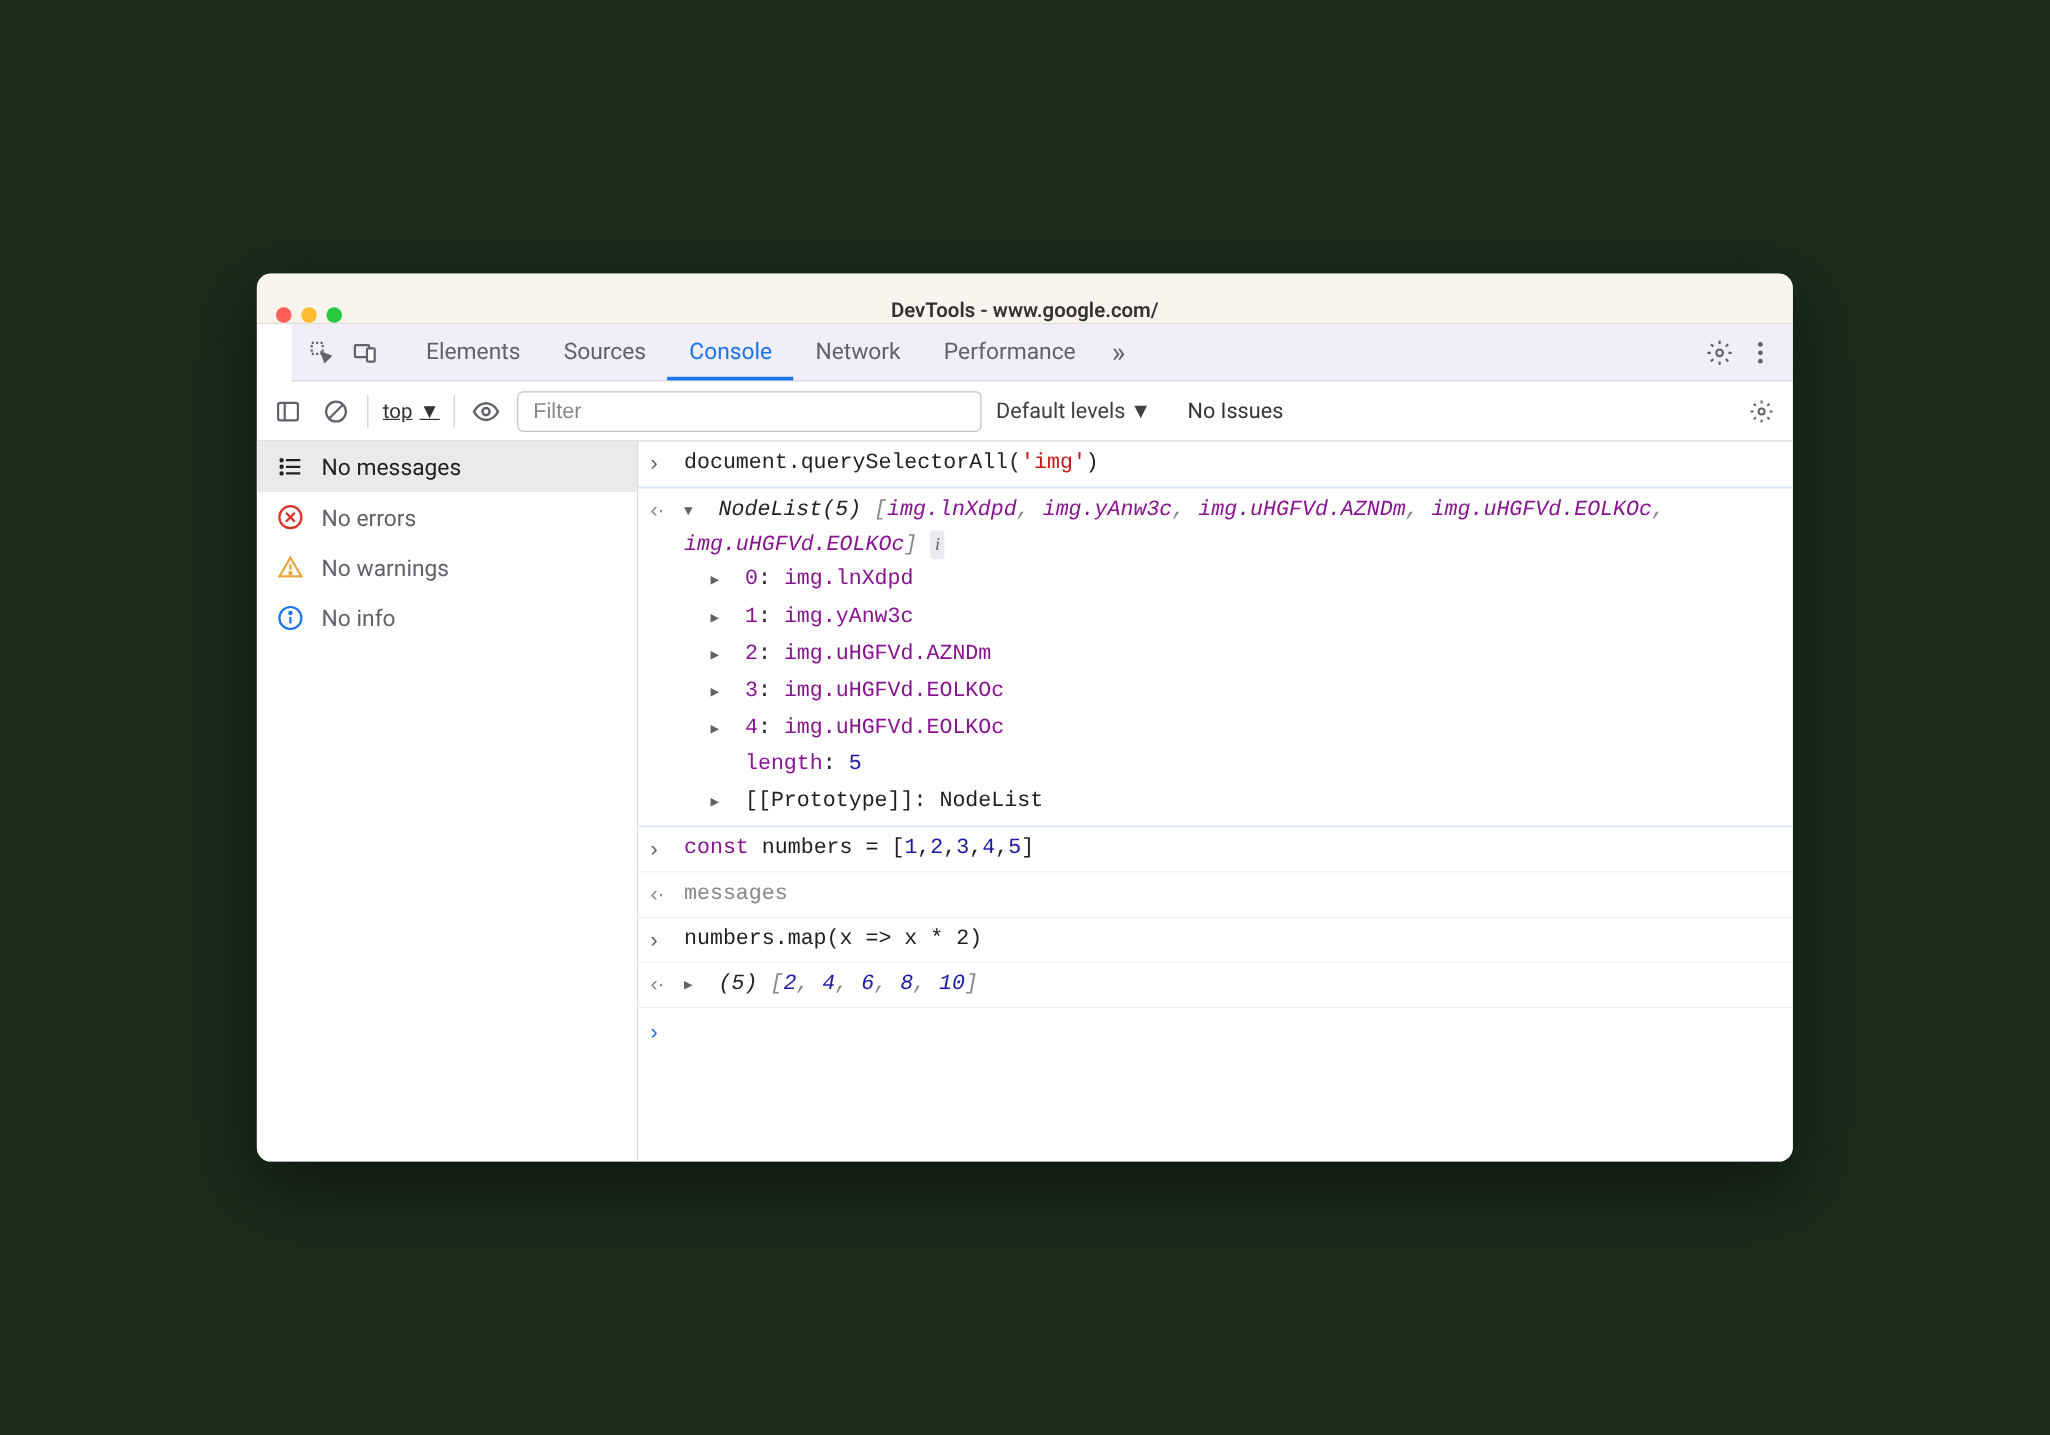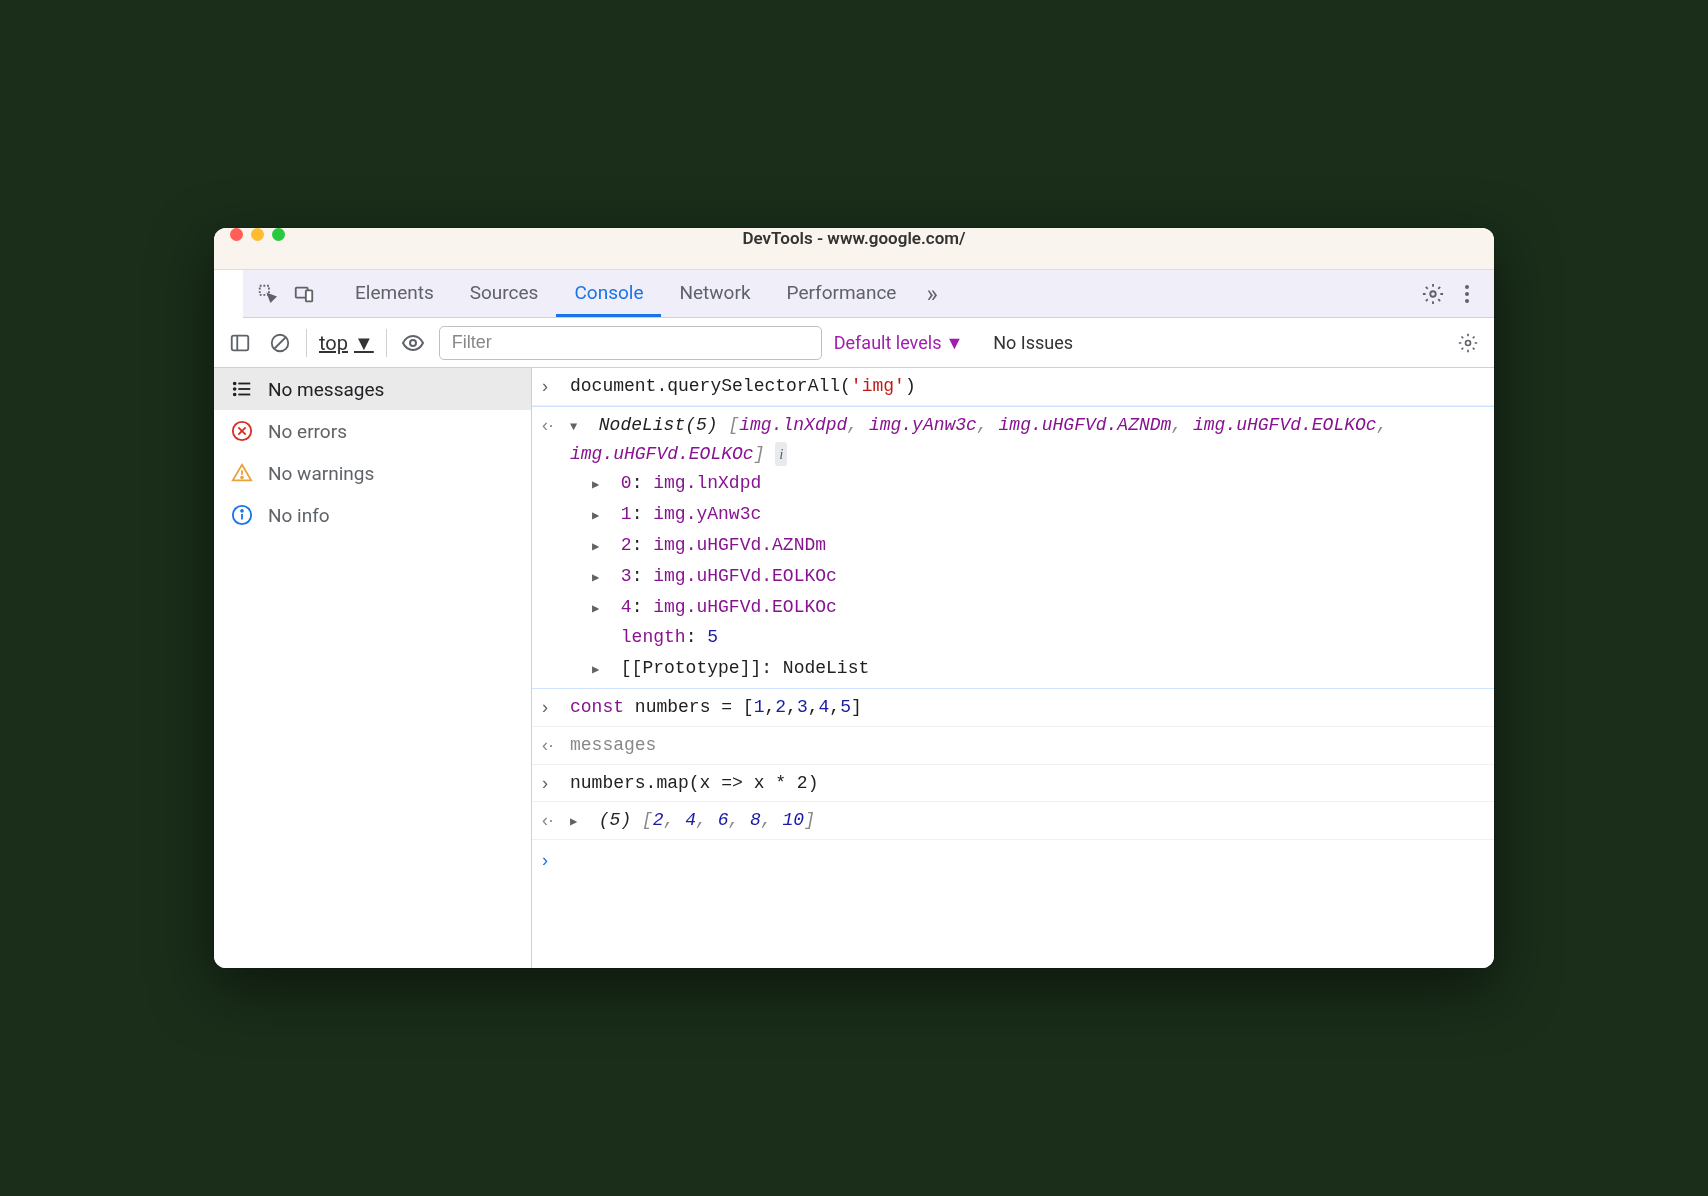--- a/index.html
+++ b/index.html
@@ -16,21 +16,21 @@
   width: 1280px;
   background: #fff;
   border-radius: 12px;
   box-shadow: 0 20px 60px rgba(0,0,0,0.5), 0 0 0 1px rgba(0,0,0,0.1);
   overflow: hidden;
 }
 .titlebar {
   background: #f9f4ee;
   height: 42px;
   display: flex;
-  align-items: flex-start;
+  align-items: flex-end;
   padding: 0 16px;
   border-bottom: 1px solid #e0dcd6;
   position: relative;
 }
 .traffic-lights { display: flex; gap: 8px; }
 .tl { width: 13px; height: 13px; border-radius: 50%; }
 .tl.red { background: #ff5f57; }
 .tl.yellow { background: #febc2e; }
 .tl.green { background: #28c840; }
 .title {
@@ -71,39 +71,39 @@
   display: flex;
   align-items: center;
   padding: 0 12px;
   gap: 12px;
   border-bottom: 1px solid #d0d0d0;
 }
 .tbtn { width: 28px; height: 28px; display: flex; align-items: center; justify-content: center; color: #5f6368; cursor: pointer; }
 .divider { width: 1px; height: 28px; background: #d0d0d0; }
 .context-dropdown {
   display: flex;
-  align-items: flex-start;
+  align-items: flex-end;
   gap: 6px;
-  font-size: 20px;
+  font-size: 17px;
   color: #333;
   cursor: pointer;
   text-decoration: underline;
 }
 .filter-input {
   flex: 1;
   max-width: 420px;
   height: 34px;
   border: 1px solid #c0c0c0;
   border-radius: 5px;
   padding: 0 12px;
   font-size: 18px;
   color: #1d4ed8;
 }
 .filter-input::placeholder { color: #888; }
-.levels { display: flex; align-items: center; gap: 4px; font-size: 18px; color: #a21caf; cursor: pointer; }
+.levels { display: flex; align-items: center; gap: 4px; font-size: 18px; color: #404040; cursor: pointer; }
 .no-issues { font-size: 18px; color: #333; margin-left: 18px; }
 .content { display: flex; height: 600px; }
 .sidebar {
   width: 318px;
   border-right: 1px solid #d0d0d0;
   background: #fff;
 }
 .sidebar-item {
   display: flex;
   align-items: center;

